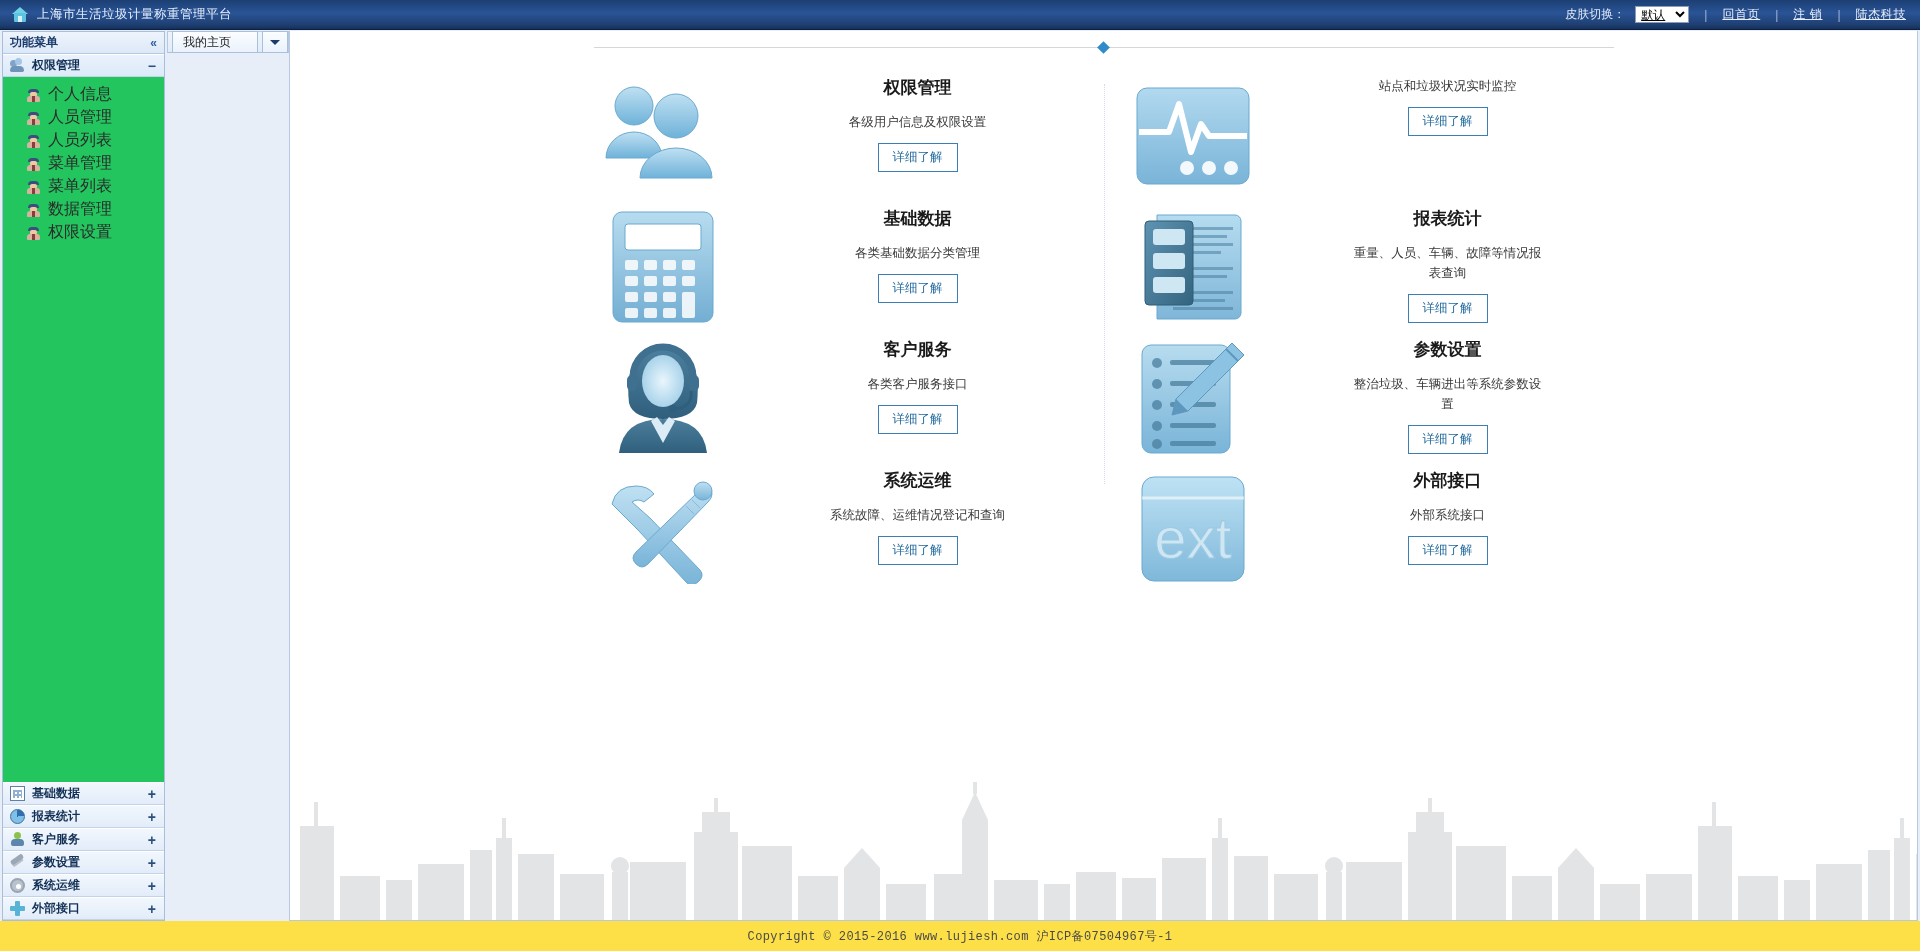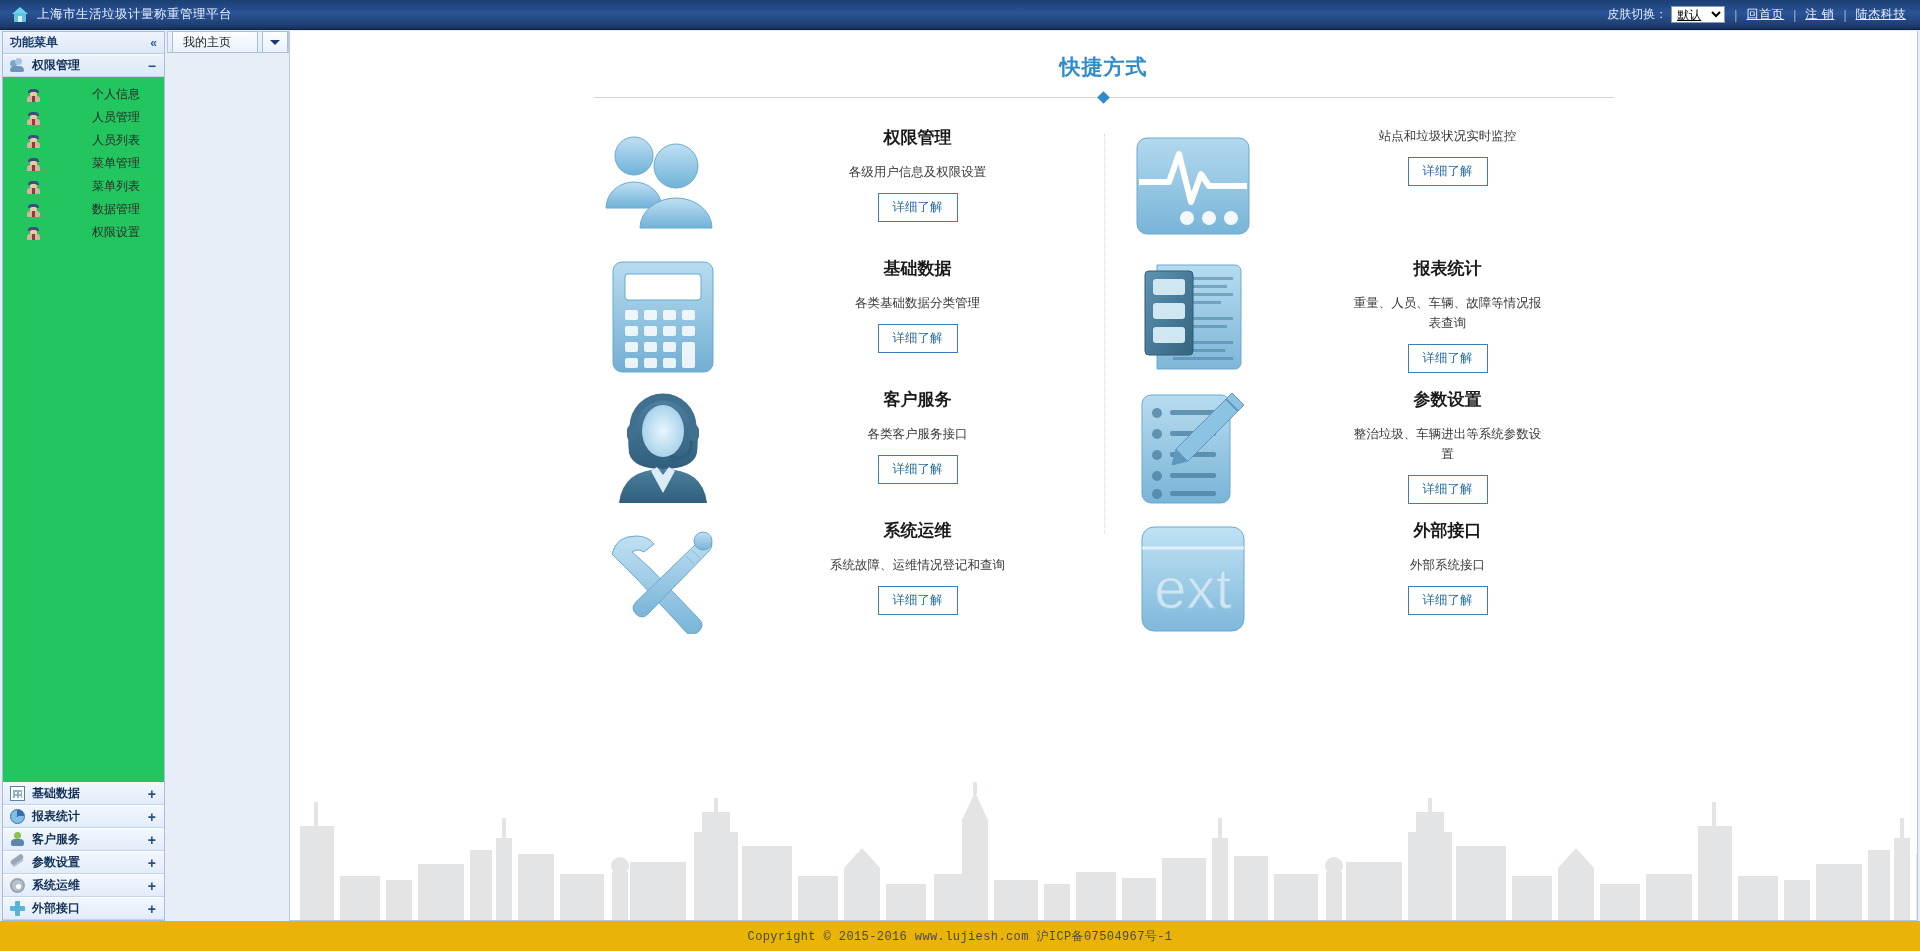--- a/index.html
+++ b/index.html
@@ -32,21 +32,21 @@
   }
   .home-icon .door {
     position: absolute; top: 9px; left: 6px; width: 4px; height: 6px;
     background: #d8f2f8;
   }
   #topbar .title {
     color: #e6eefc; font-size: 12.5px; letter-spacing: .5px;
   }
   #topbar .right {
     margin-left: auto; display: flex; align-items: center;
-    padding-right: 14px; color: #dfe8f7; font-size: 12px;
+    padding-right: 14px; color: #dfe8f7; font-size: 12px; gap: 6px;
   }
   #topbar .right .sk-label { margin-right: 4px; }
   .skin-select {
     width: 54px; height: 17px; font-size: 12px;
     font-family: "Liberation Sans", sans-serif;
     border: 1px solid #8d9bb5; background: #ffffff; color: #000;
     padding: 0 1px; line-height: 15px; text-decoration: underline;
   }
   #topbar .sep { margin: 0 9px; color: #9fb4d6; }
   #topbar a {
@@ -78,21 +78,21 @@
     font-size: 12px; font-weight: bold; color: #123055;
     cursor: pointer;
   }
   .grp-head .gi { width: 15px; height: 15px; margin-right: 7px; flex: none; position: relative; }
   .grp-head .pm { margin-left: auto; font-size: 14px; font-weight: bold; color: #2a4f7d; }
   .grp-head.active { background: linear-gradient(to bottom, #eaf2fc 0%, #dceaf8 100%); }
 
   .grp-body { flex: 1 1 auto; overflow: hidden; padding: 6px 0 0 0; }
   .menu-item {
     display: flex; align-items: center; height: 23px; padding-left: 24px;
-    font-size: 12px; color: #2b2b2b; cursor: pointer; gap: 44px;
+    font-size: 16px; color: #2b2b2b; cursor: pointer;
   }
   .menu-item .mi { width: 13px; height: 14px; margin-right: 8px; flex: none; position: relative; }
 
   
   .person .hat { position:absolute; top:1px; left:1px; width:11px; height:4px; background:#3b4f7e; border-radius:4px 4px 0 0; }
   .person .face { position:absolute; top:4px; left:3px; width:7px; height:5px; background:#f0c9a4; border-radius:2px; }
   .person .body { position:absolute; top:8px; left:0px; width:13px; height:6px; background:#d8b2a0; border-radius:3px 3px 1px 1px; }
   .person .tie { position:absolute; top:8px; left:5px; width:3px; height:6px; background:#8d3c3c; }
 
   .bottom-groups { flex: none; }
@@ -188,21 +188,21 @@
   .card .ct { font-size: 17px; font-weight: bold; color: #1a1a1a; margin-bottom: 13px; }
   .card .cd { font-size: 12.5px; color: #3a3a3a; line-height: 20px; max-width: 190px; margin: 0 auto 11px auto; }
   .card .cb {
     display: inline-block; border: 1px solid #3d7fb5; color: #21699e;
     font-size: 12.5px; padding: 5px 14px; background: #ffffff; cursor: pointer;
   }
 
   
   #footer {
     position: absolute; bottom: 0; left: 0; width: 1920px; height: 30px;
-    background: #eab308;
+    background: #fde047;
     display: flex; align-items: center; justify-content: center;
     font-family: "Liberation Mono", "DejaVu Sans Mono", monospace;
     font-size: 12px; color: #4a4a4a; letter-spacing: .4px;
   }
 </style>
 </head>
 <body>
 
 <div id="topbar">
   <div class="brand">
@@ -419,21 +419,20 @@
         <rect x="1494" y="100" width="26" height="40"></rect>
         <rect x="1526" y="84" width="46" height="56"></rect>
         <rect x="1578" y="70" width="22" height="70"></rect>
         <rect x="1604" y="58" width="16" height="82"></rect>
           <rect x="1610" y="38" width="4" height="22"></rect>
         <rect x="1626" y="74" width="36" height="66"></rect>
         <rect x="1668" y="94" width="44" height="46"></rect>
       </g>
     </svg>
 
-    <div class="page-title">快捷方式</div>
     <div class="title-rule">
       <span class="dia"></span>
     </div>
 
     <div class="grid">
       <div class="vdiv"></div>
 
       <div class="col">
 
         <div class="card">

